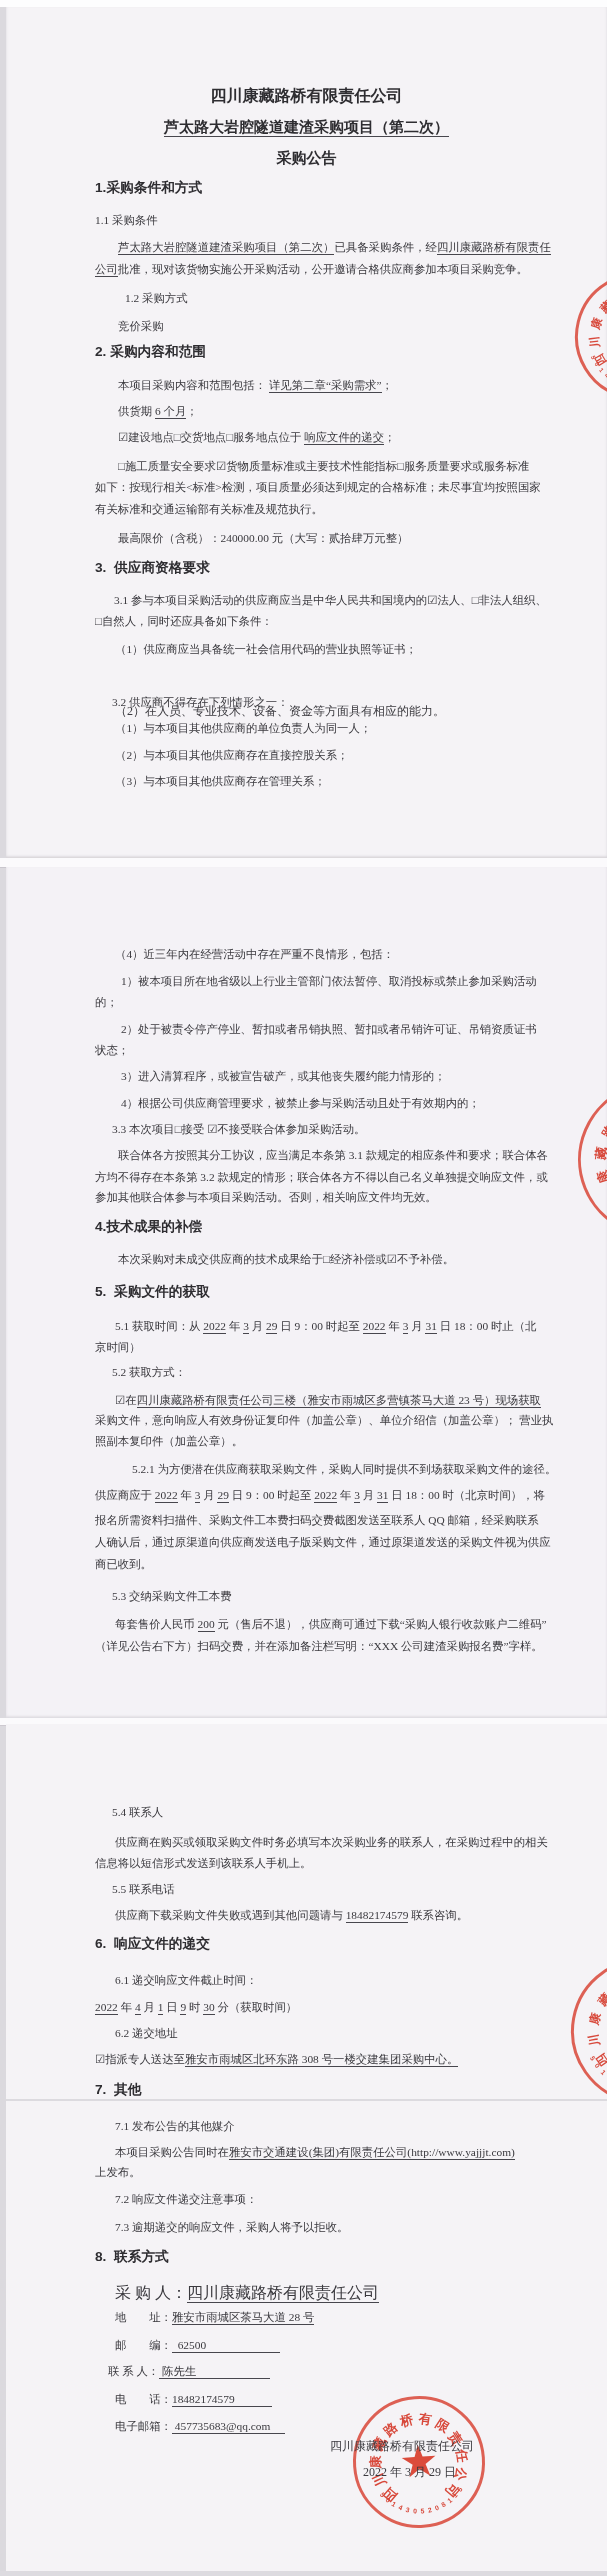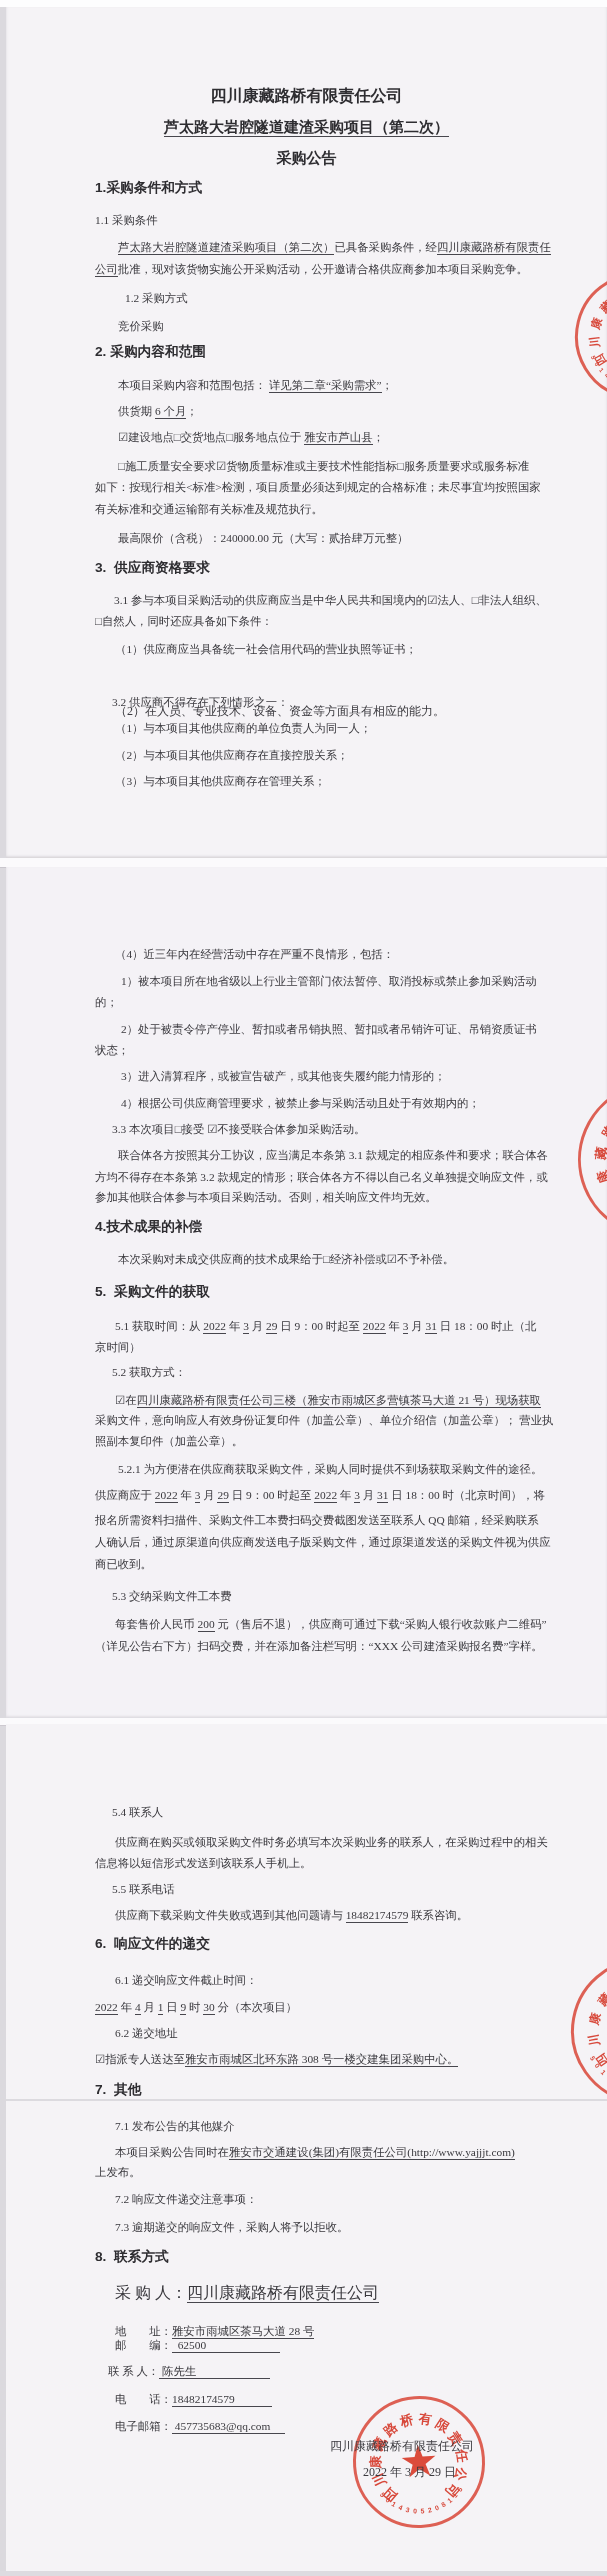--- a/index.html
+++ b/index.html
@@ -49,21 +49,21 @@
       <div class="line h c" style="top: 149px; font-size: 15px;"><span>采购公告</span></div>
       <div class="line h" style="top: 179px; left: 95px; font-size: 13.7px;"><span>1.采购条件和方式</span></div>
       <div class="line" style="top: 213px; left: 95px; font-size: 11.4px; font-family: Liberation Serif, serif;"><span>1.1 采购条件</span></div>
       <div class="line" style="top: 240px; left: 118px; font-size: 11.4px;"><span class="u">芦太路大岩腔隧道建渣采购项目（第二次）</span><span>已具备采购条件，经</span><span class="u">四川康藏路桥有限责任</span></div>
       <div class="line" style="top: 262px; left: 95px; font-size: 11.4px;"><span class="u">公司</span><span>批准，现对该货物实施公开采购活动，公开邀请合格供应商参加本项目采购竞争。</span></div>
       <div class="line" style="top: 291px; left: 95px; font-size: 11.4px; margin-left: 30px;"><span>1.2 采购方式</span></div>
       <div class="line" style="top: 319px; left: 118px; font-size: 11.4px;"><span>竞价采购</span></div>
       <div class="line h" style="top: 343px; left: 95px; font-size: 13.7px;"><span>2. 采购内容和范围</span></div>
       <div class="line" style="top: 378px; left: 118px; font-size: 11.4px;"><span>本项目采购内容和范围包括： </span><span class="u">详见第二章“采购需求”</span><span>；</span></div>
       <div class="line" style="top: 404px; left: 118px; font-size: 11.4px;"><span>供货期 </span><span class="u">6 个月</span><span>；</span></div>
-      <div class="line" style="top: 430px; left: 118px; font-size: 11.4px;"><span>☑建设地点□交货地点□服务地点位于 </span><span class="u">雅安市芦山县</span><span>；</span></div>
+      <div class="line" style="top: 430px; left: 118px; font-size: 11.4px;"><span>☑建设地点□交货地点□服务地点位于 </span><span class="u">响应文件的递交</span><span>；</span></div>
       <div class="line" style="top: 459px; left: 118px; font-size: 11.4px;"><span>□施工质量安全要求☑货物质量标准或主要技术性能指标□服务质量要求或服务标准</span></div>
       <div class="line" style="top: 480px; left: 95px; font-size: 11.4px;"><span>如下：按现行相关&lt;标准&gt;检测，项目质量必须达到规定的合格标准；未尽事宜均按照国家</span></div>
       <div class="line" style="top: 502px; left: 95px; font-size: 11.4px;"><span>有关标准和交通运输部有关标准及规范执行。</span></div>
       <div class="line" style="top: 531px; left: 118px; font-size: 11.4px;"><span>最高限价（含税）：240000.00 元（大写：贰拾肆万元整）</span></div>
       <div class="line h" style="top: 559px; left: 95px; font-size: 13.7px;"><span>3.  供应商资格要求</span></div>
       <div class="line" style="top: 593px; left: 114px; font-size: 11.4px;"><span>3.1 参与本项目采购活动的供应商应当是中华人民共和国境内的☑法人、□非法人组织、</span></div>
       <div class="line" style="top: 614px; left: 95px; font-size: 11.4px;"><span>□自然人，同时还应具备如下条件：</span></div>
       <div class="line" style="top: 642px; left: 115px; font-size: 11.4px;"><span>（1）供应商应当具备统一社会信用代码的营业执照等证书；</span></div>
       <div class="line" style="top: 704px; left: 115px; font-size: 12px;"><span>（2）在人员、专业技术、设备、资金等方面具有相应的能力。</span></div>
       <div class="line" style="top: 695px; left: 112px; font-size: 11.4px;"><span>3.2 供应商不得存在下列情形之一：</span></div>
@@ -80,50 +80,50 @@
       <div class="line" style="top: 1122px; left: 112px; font-size: 11.4px;"><span>3.3 本次项目□接受 ☑不接受联合体参加采购活动。</span></div>
       <div class="line" style="top: 1148px; left: 118px; font-size: 11.4px;"><span>联合体各方按照其分工协议，应当满足本条第 3.1 款规定的相应条件和要求；联合体各</span></div>
       <div class="line" style="top: 1170px; left: 95px; font-size: 11.4px;"><span>方均不得存在本条第 3.2 款规定的情形；联合体各方不得以自己名义单独提交响应文件，或</span></div>
       <div class="line" style="top: 1190px; left: 95px; font-size: 11.4px;"><span>参加其他联合体参与本项目采购活动。否则，相关响应文件均无效。</span></div>
       <div class="line h" style="top: 1218px; left: 95px; font-size: 13.7px;"><span>4.技术成果的补偿</span></div>
       <div class="line" style="top: 1252px; left: 118px; font-size: 11.4px;"><span>本次采购对未成交供应商的技术成果给于□经济补偿或☑不予补偿。</span></div>
       <div class="line h" style="top: 1283px; left: 95px; font-size: 13.7px;"><span>5.  采购文件的获取</span></div>
       <div class="line" style="top: 1319px; left: 115px; font-size: 11.4px;"><span>5.1 获取时间：从 </span><span class="u">2022</span><span> 年 </span><span class="u">3</span><span> 月 </span><span class="u">29</span><span> 日 9：00 时起至 </span><span class="u">2022</span><span> 年 </span><span class="u">3</span><span> 月 </span><span class="u">31</span><span> 日 18：00 时止（北</span></div>
       <div class="line" style="top: 1340px; left: 95px; font-size: 11.4px;"><span>京时间）</span></div>
       <div class="line" style="top: 1365px; left: 112px; font-size: 11.4px;"><span>5.2 获取方式：</span></div>
-      <div class="line" style="top: 1393px; left: 115px; font-size: 11.4px;"><span>☑在</span><span class="u">四川康藏路桥有限责任公司三楼（雅安市雨城区多营镇茶马大道 21 号）现场获取</span></div>
+      <div class="line" style="top: 1393px; left: 115px; font-size: 11.4px;"><span>☑在</span><span class="u">四川康藏路桥有限责任公司三楼（雅安市雨城区多营镇茶马大道 23 号）现场获取</span></div>
       <div class="line" style="top: 1413px; left: 95px; font-size: 11.4px;"><span>采购文件，意向响应人有效身份证复印件（加盖公章）、单位介绍信（加盖公章）； 营业执</span></div>
       <div class="line" style="top: 1434px; left: 95px; font-size: 11.4px;"><span>照副本复印件（加盖公章）。</span></div>
-      <div class="line" style="top: 1462px; left: 118px; font-size: 11.4px;"><span>5.2.1 为方便潜在供应商获取采购文件，采购人同时提供不到场获取采购文件的途径。</span></div>
+      <div class="line" style="top: 1462px; left: 132px; font-size: 11.4px;"><span>5.2.1 为方便潜在供应商获取采购文件，采购人同时提供不到场获取采购文件的途径。</span></div>
       <div class="line" style="top: 1488px; left: 95px; font-size: 11.4px;"><span>供应商应于 </span><span class="u">2022</span><span> 年 </span><span class="u">3</span><span> 月 </span><span class="u">29</span><span> 日 9：00 时起至 </span><span class="u">2022</span><span> 年 </span><span class="u">3</span><span> 月 </span><span class="u">31</span><span> 日 18：00 时（北京时间），将</span></div>
       <div class="line" style="top: 1513px; left: 95px; font-size: 11.4px;"><span>报名所需资料扫描件、采购文件工本费扫码交费截图发送至联系人 QQ 邮箱，经采购联系</span></div>
       <div class="line" style="top: 1535px; left: 95px; font-size: 11.4px;"><span>人确认后，通过原渠道向供应商发送电子版采购文件，通过原渠道发送的采购文件视为供应</span></div>
       <div class="line" style="top: 1557px; left: 95px; font-size: 11.4px;"><span>商已收到。</span></div>
       <div class="line" style="top: 1589px; left: 112px; font-size: 11.4px;"><span>5.3 交纳采购文件工本费</span></div>
       <div class="line" style="top: 1617px; left: 115px; font-size: 11.4px;"><span>每套售价人民币 </span><span class="u">200</span><span> 元（售后不退），供应商可通过下载“采购人银行收款账户二维码”</span></div>
       <div class="line" style="top: 1639px; left: 95px; font-size: 11.4px;"><span>（详见公告右下方）扫码交费，并在添加备注栏写明：“XXX 公司建渣采购报名费”字样。</span></div>
       <div class="line" style="top: 1805px; left: 112px; font-size: 11.4px;"><span>5.4 联系人</span></div>
       <div class="line" style="top: 1835px; left: 115px; font-size: 11.4px;"><span>供应商在购买或领取采购文件时务必填写本次采购业务的联系人，在采购过程中的相关</span></div>
       <div class="line" style="top: 1856px; left: 95px; font-size: 11.4px;"><span>信息将以短信形式发送到该联系人手机上。</span></div>
       <div class="line" style="top: 1882px; left: 112px; font-size: 11.4px;"><span>5.5 联系电话</span></div>
       <div class="line" style="top: 1908px; left: 115px; font-size: 11.4px;"><span>供应商下载采购文件失败或遇到其他问题请与 </span><span class="u">18482174579</span><span> 联系咨询。</span></div>
       <div class="line h" style="top: 1935px; left: 95px; font-size: 13.7px;"><span>6.  响应文件的递交</span></div>
       <div class="line" style="top: 1973px; left: 115px; font-size: 11.4px; text-align: center;"><span>6.1 递交响应文件截止时间：</span></div>
-      <div class="line" style="top: 2000px; left: 95px; font-size: 11.4px;"><span class="u">2022</span><span> 年 </span><span class="u">4</span><span> 月 </span><span class="u">1</span><span> 日 </span><span class="u">9</span><span> 时 </span><span class="u">30</span><span> 分（本次项目）</span></div>
+      <div class="line" style="top: 2000px; left: 95px; font-size: 11.4px;"><span class="u">2022</span><span> 年 </span><span class="u">4</span><span> 月 </span><span class="u">1</span><span> 日 </span><span class="u">9</span><span> 时 </span><span class="u">30</span><span> 分（获取时间）</span></div>
       <div class="line" style="top: 2026px; left: 115px; font-size: 11.4px;"><span>6.2 递交地址</span></div>
       <div class="line" style="top: 2052px; left: 95px; font-size: 11.4px;"><span>☑指派专人送达至</span><span class="u">雅安市雨城区北环东路 308 号一楼交建集团采购中心。</span></div>
       <div class="line h" style="top: 2081px; left: 95px; font-size: 13.7px;"><span>7.  其他</span></div>
       <div class="line" style="top: 2119px; left: 115px; font-size: 11.4px;"><span>7.1 发布公告的其他媒介</span></div>
       <div class="line" style="top: 2145px; left: 115px; font-size: 11.4px;"><span>本项目采购公告同时在</span><span class="u">雅安市交通建设(集团)有限责任公司(http://www.yajjjt.com)</span></div>
       <div class="line" style="top: 2165px; left: 95px; font-size: 11.4px;"><span>上发布。</span></div>
       <div class="line" style="top: 2192px; left: 115px; font-size: 11.4px;"><span>7.2 响应文件递交注意事项：</span></div>
       <div class="line" style="top: 2220px; left: 115px; font-size: 11.4px;"><span>7.3 逾期递交的响应文件，采购人将予以拒收。</span></div>
       <div class="line h" style="top: 2248px; left: 95px; font-size: 13.7px;"><span>8.  联系方式</span></div>
       <div class="line" style="top: 2283px; left: 115px; font-size: 16px;"><span>采 购 人：</span><span class="u">四川康藏路桥有限责任公司</span></div>
-      <div class="line" style="top: 2310px; left: 115px; font-size: 11.4px; margin-top: 14px;"><span>地　　址：</span><span class="u">雅安市雨城区茶马大道 28 号</span></div>
+      <div class="line" style="top: 2310px; left: 115px; font-size: 11.4px;"><span>地　　址：</span><span class="u">雅安市雨城区茶马大道 28 号</span></div>
       <div class="line" style="top: 2338px; left: 115px; font-size: 11.4px;"><span>邮　　编：</span><span class="u">  62500　　　　　　  </span></div>
       <div class="line" style="top: 2364px; left: 108px; font-size: 11.4px;"><span>联 系 人：</span><span class="u"> 陈先生　　　　　　  </span></div>
       <div class="line" style="top: 2392px; left: 115px; font-size: 11.4px;"><span>电　　话：</span><span class="u">18482174579　　　 </span></div>
       <div class="line" style="top: 2419px; left: 115px; font-size: 11.4px;"><span>电子邮箱：</span><span class="u"> 457735683@qq.com　 </span></div>
     </div>
 
   <div class="seal partial" style="left:575px;top:273px;width:121px;height:121px;transform:rotate(14deg);">
       <span class="ring-char" style="font-size: 11.4px; transform: translate(-50%, -50%) rotate(-135deg) translateY(-44px);">四</span>
       <span class="ring-char" style="font-size: 11.4px; transform: translate(-50%, -50%) rotate(-110.455deg) translateY(-44px);">川</span>
       <span class="ring-char" style="font-size: 11.4px; transform: translate(-50%, -50%) rotate(-85.9091deg) translateY(-44px);">康</span>

